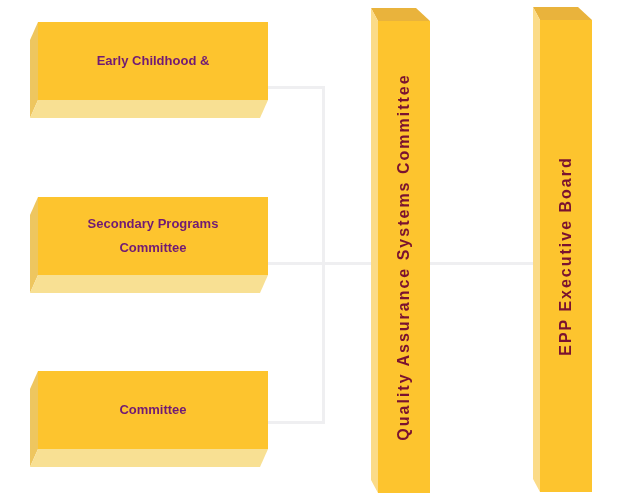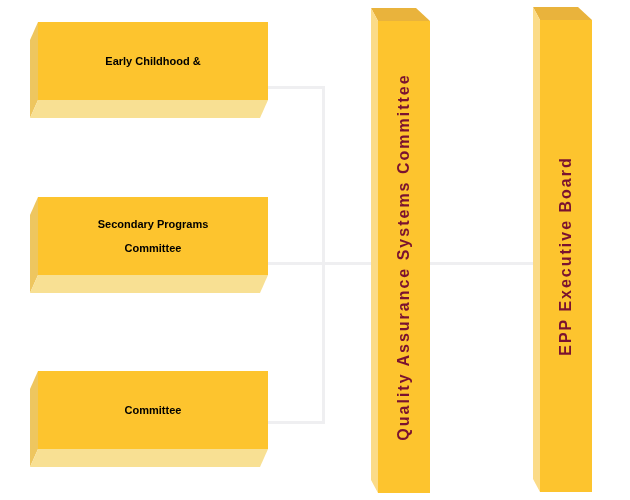--- a/index.html
+++ b/index.html
@@ -39,22 +39,22 @@
     clip-path: polygon(8px 78px, 238px 78px, 230px 96px, 0px 96px);
   }
   .hbox .face {
     position: absolute; left: 8px; top: 0; width: 230px; height: 78px;
     background: #fdc42e;
     display: flex; flex-direction: column;
     align-items: center; justify-content: center;
     text-align: center;
   }
   .hbox .face .txt {
-    color: #000000;
-    font-size: 11px;
+    color: #701a75;
+    font-size: 13px;
     font-weight: 700;
     line-height: 24px;
     white-space: nowrap;
     text-align: center;
   }
 
   
   .vbar { position: absolute; width: 59px; height: 485px; }
   #bar-qasc { left: 371px; top: 8px; }
   #bar-epp  { left: 533px; top: 7px; }

